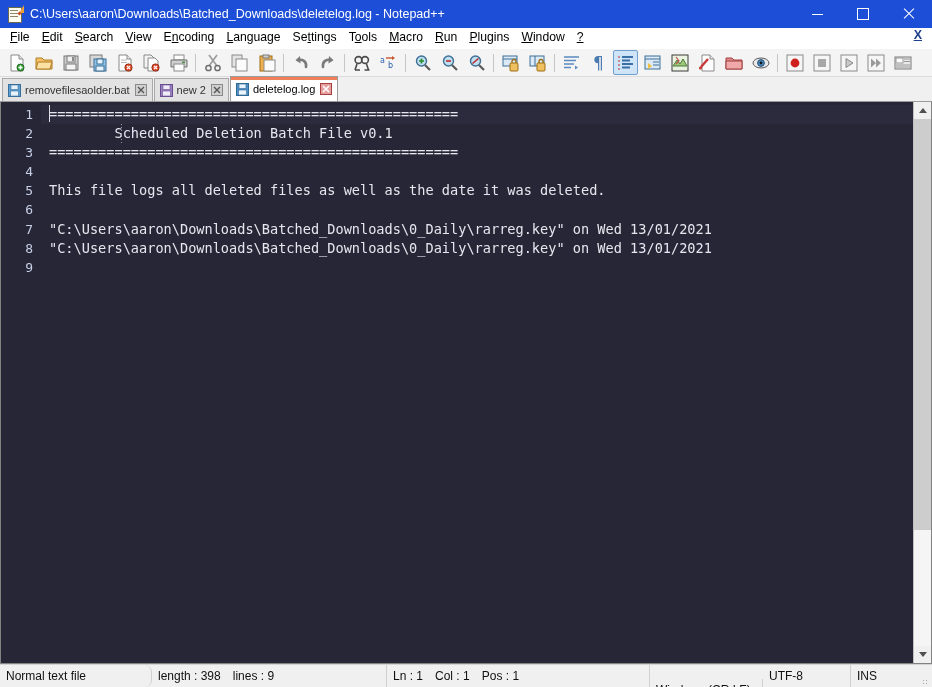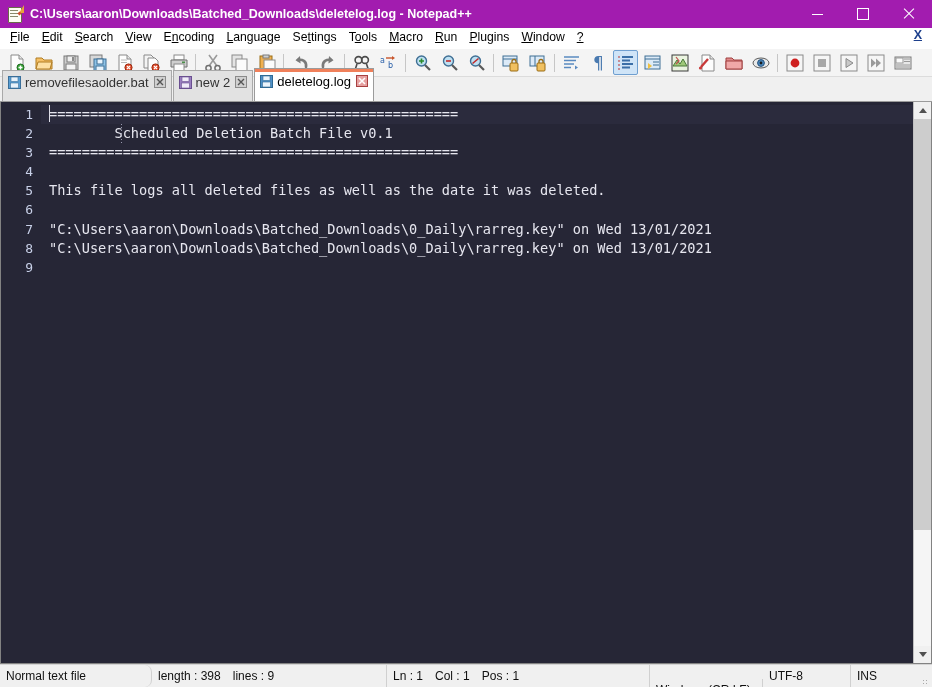--- a/index.html
+++ b/index.html
@@ -12,25 +12,24 @@
   #app {
     width: 932px; height: 687px;
     display: flex; flex-direction: column;
     position: relative;
     background: #f0f0f0;
   }
 
   
   .titlebar {
     height: 28px;
-    background: #a21caf;
+    background: #1d4ed8;
     display: flex; align-items: center;
     flex: 0 0 28px;
     user-select: none;
-    font-weight: bold;
   }
   .title-icon {
     width: 16px; height: 16px;
     margin-left: 7px; margin-right: 7px;
     position: relative; flex: 0 0 16px;
   }
   .title-icon .pad {
     position: absolute; left: 1px; top: 1px;
     width: 12px; height: 14px;
     background: #fdfdf2;
@@ -125,22 +124,22 @@
     height: 24px; flex: 0 0 24px;
     background: #f0f0f0;
     display: flex; align-items: flex-end;
     padding-left: 2px;
     border-bottom: 1px solid #9b9b9b;
     user-select: none;
   }
   .tab {
     height: 22px;
     display: flex; align-items: center;
-    padding: 0 5px 8px 5px;
-    font-size: 13px; color: #333333;
+    padding: 0 5px 0 5px;
+    font-size: 11px; color: #333333;
     background: #e2e2e2;
     border: 1px solid #a9a9a9; border-bottom: none;
     margin-right: 1px;
     position: relative;
     white-space: nowrap;
   }
   .tab.active {
     background: #ffffff;
     height: 24px;
     color: #000000;

